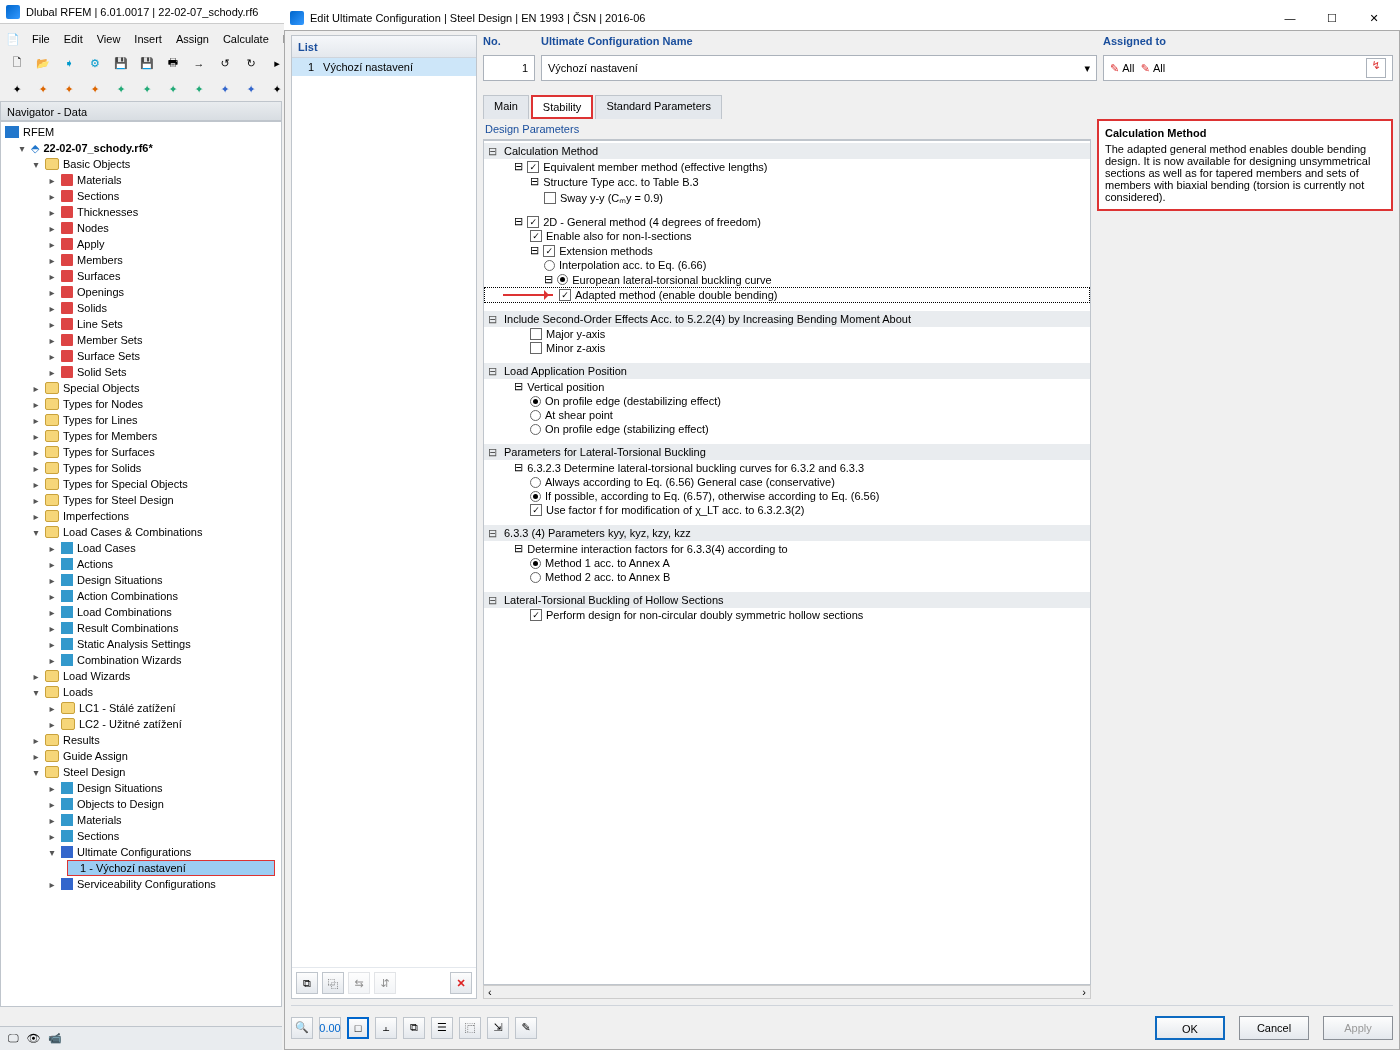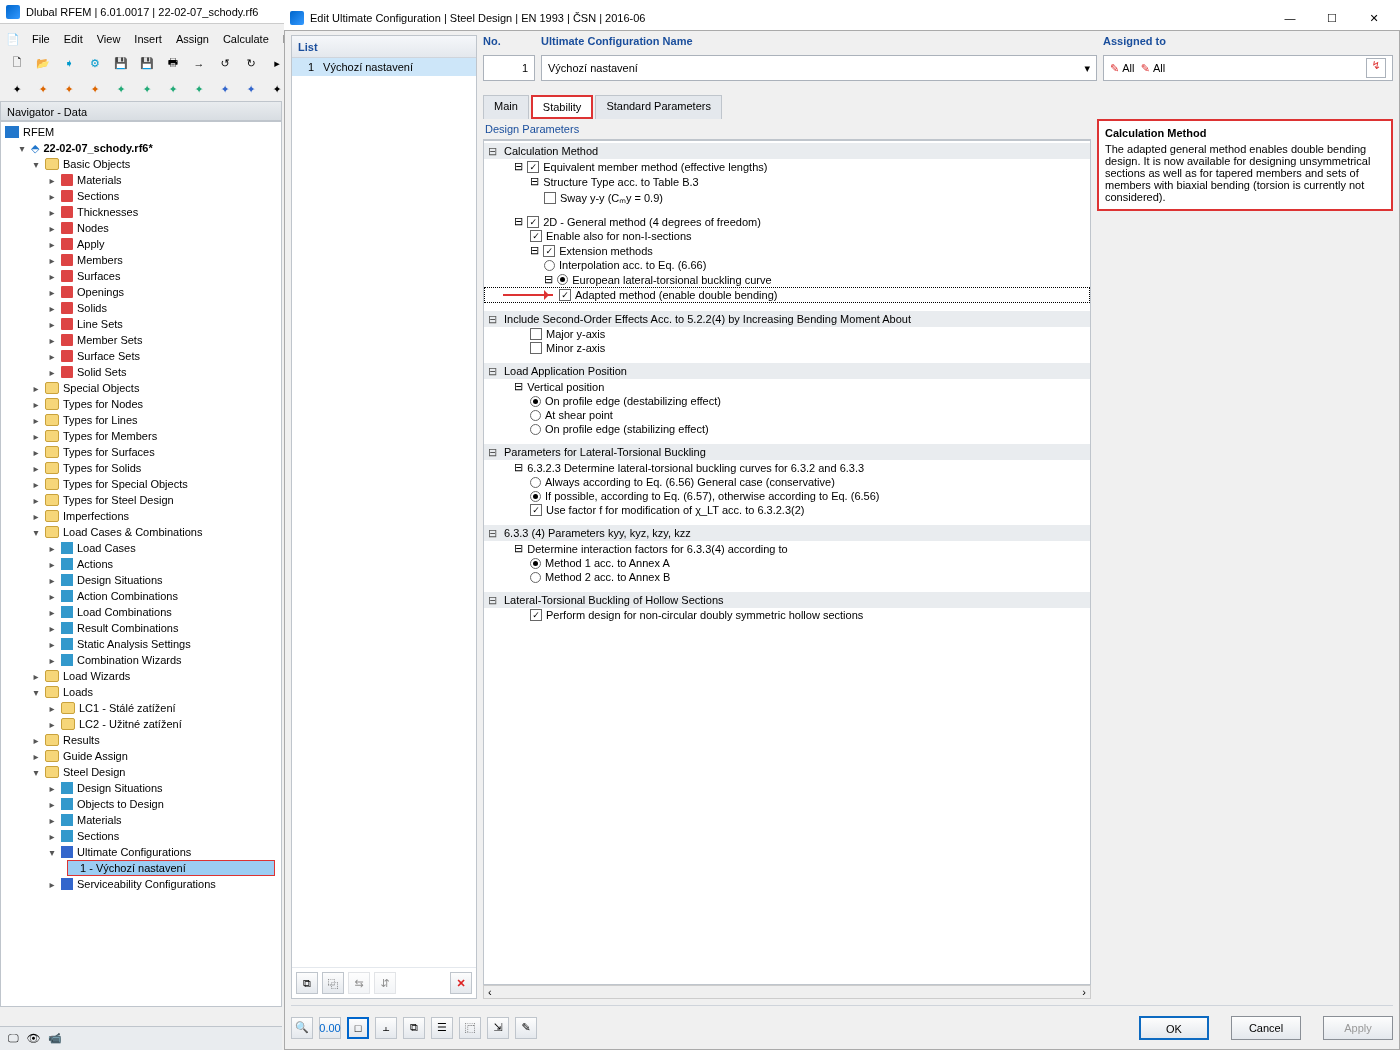--- a/index.html
+++ b/index.html
@@ -558,20 +558,20 @@
   <div class="dialog-bottom">
     <span class="sq">🔍</span>
     <span class="sq" style="color:#06c">0.00</span>
     <span class="sq" style="border:2px solid #06c">□</span>
     <span class="sq">⫠</span>
     <span class="sq">⧉</span>
     <span class="sq">☰</span>
     <span class="sq">⿸</span>
     <span class="sq">⇲</span>
     <span class="sq">✎</span>
-    <div style="margin-left:auto;display:flex;gap:22px">
+    <div style="margin-left:auto;display:flex;gap:14px">
       <div class="btn primary">OK</div>
       <div class="btn">Cancel</div>
       <div class="btn dis">Apply</div>
     </div>
   </div>
 
 </div>
 
 </body></html>

